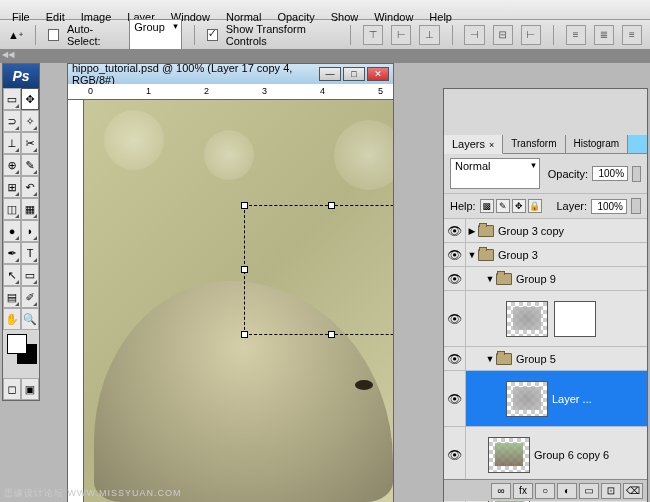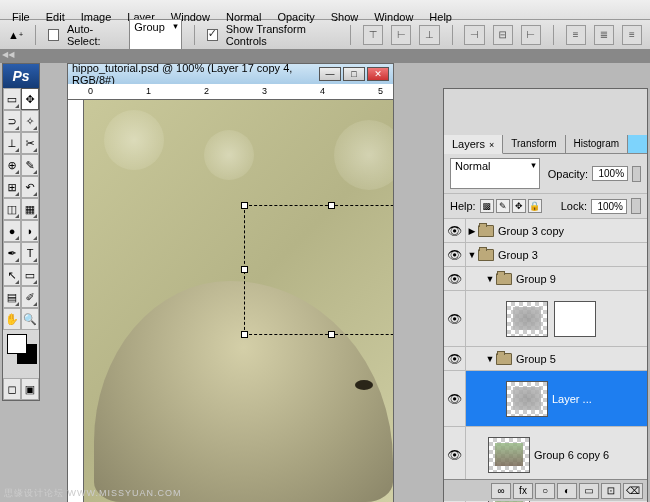--- a/index.html
+++ b/index.html
@@ -197,21 +197,21 @@
   </div>
   <div class="panel-row">
     <span>Help:</span>
     <div class="lock-icons">
       <span class="lk">▩</span>
       <span class="lk">✎</span>
       <span class="lk">✥</span>
       <span class="lk">🔒</span>
     </div>
     <span style="flex:1"></span>
-    <span>Lock:</span>
+    <span>Layer:</span>
     <span class="val-box">100%</span>
     <span class="spinner"></span>
   </div>
 
   <div class="layer-tree">
     <div class="layer-row">
       <div class="vis-col">
           <span class="eye">👁</span>
         </div>
       <span class="indent0"></span>

